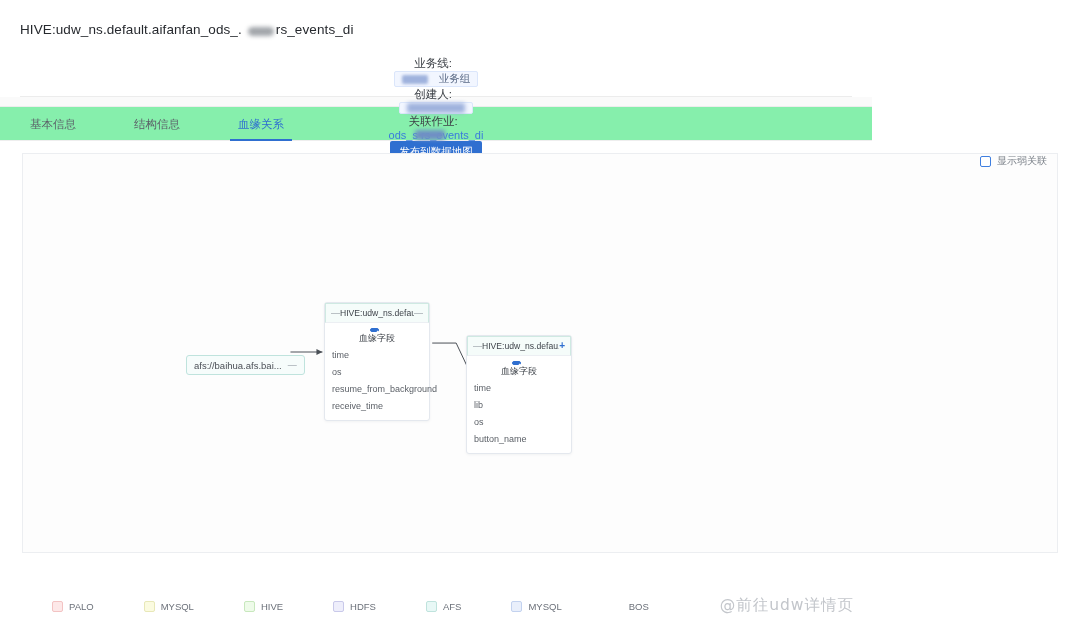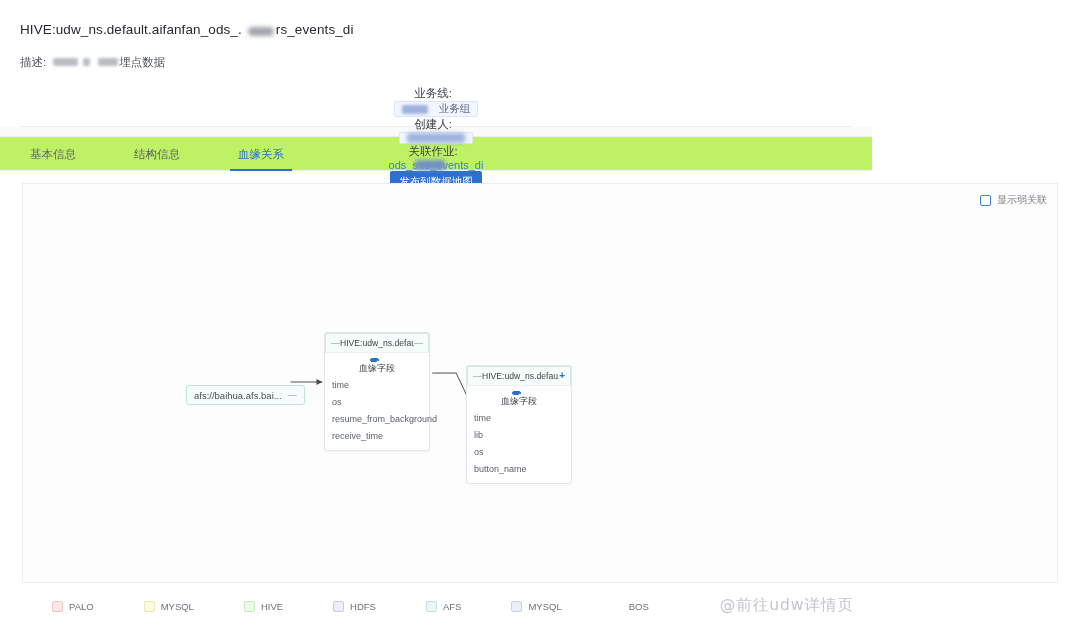--- a/index.html
+++ b/index.html
@@ -51,41 +51,41 @@
     height: 20px; padding: 0 9px;
     background: #2f6fd0; border: none; border-radius: 2px;
     color: #fff; font-size: 10.5px; line-height: 20px;
     font-family: inherit; cursor: pointer; white-space: nowrap;
   }
 
   .header-sep { margin-top: 16px; height: 1px; background: #ececec; width: 100%; }
   .header-band { height: 10px; background: #fafafa; border-bottom: 1px solid #ededed; }
 
   
-  .tabs { display: flex; align-items: flex-end; height: 34px; padding-left: 28px; border-bottom: 1px solid #eeeeee; background:#bef264; }
+  .tabs { display: flex; align-items: flex-end; height: 34px; padding-left: 28px; border-bottom: 1px solid #eeeeee; background:#86efac; }
   .tab {
     font-size: 11.5px; color: #5b6068; padding: 0 2px 8px 2px;
     margin-right: 54px; cursor: pointer; position: relative; white-space: nowrap;
   }
   .tab.active { color: #2f6fd0; }
   .tab.active::after {
     content: ""; position: absolute; left: -6px; right: -6px; bottom: -1px;
     height: 2px; background: #2f6fd0;
   }
 
   
   .canvas-wrap { padding: 12px 22px 0 22px; }
   .canvas {
     position: relative;
     width: 1036px; height: 400px;
     background: #fdfdfd;
     border: 1px solid #eceef1;
   }
 
-  .show-weak { position: absolute; right: 10px; top: 9px; display: flex; align-items: center; justify-content: flex-end; }
+  .show-weak { position: absolute; right: 10px; top: 0; display: flex; align-items: center; justify-content: flex-end; }
   .cb {
     width: 11px; height: 11px; border: 1px solid #3f7fe0; border-radius: 2px;
     background: #fff; display: inline-block; cursor: pointer;
   }
   .cb.checked { background: #2f6fd0; border-color: #2f6fd0; position: relative; }
   .cb.checked::after {
     content: ""; position: absolute; left: 3px; top: 0.5px;
     width: 3px; height: 6px; border: solid #fff; border-width: 0 1.6px 1.6px 0;
     transform: rotate(42deg);
   }
@@ -144,27 +144,20 @@
 <div class="page">
 
   <div class="header">
 
     <div class="title-row">
       <span class="ds-title">HIVE:udw_ns.default.aifanfan_ods_.</span>
       <span class="blur-chip title-blur"></span>
       <span class="ds-title">rs_events_di</span>
     </div>
 
-    <div class="desc-row">
-      <span class="desc-label">描述:</span>
-      <span class="desc-blur-a"></span>
-      <span class="desc-blur-b"></span>
-      <span class="desc-blur-c"></span>
-      <span class="desc-text">埋点数据</span>
-    </div>
 
     <div class="meta-row">
       <span class="meta-label">业务线:</span>
       <span class="tag">
         <span class="tag-blur"></span>
         <span class="tag-text">业务组</span>
       </span>
 
       <span class="gap-md"></span>
 

